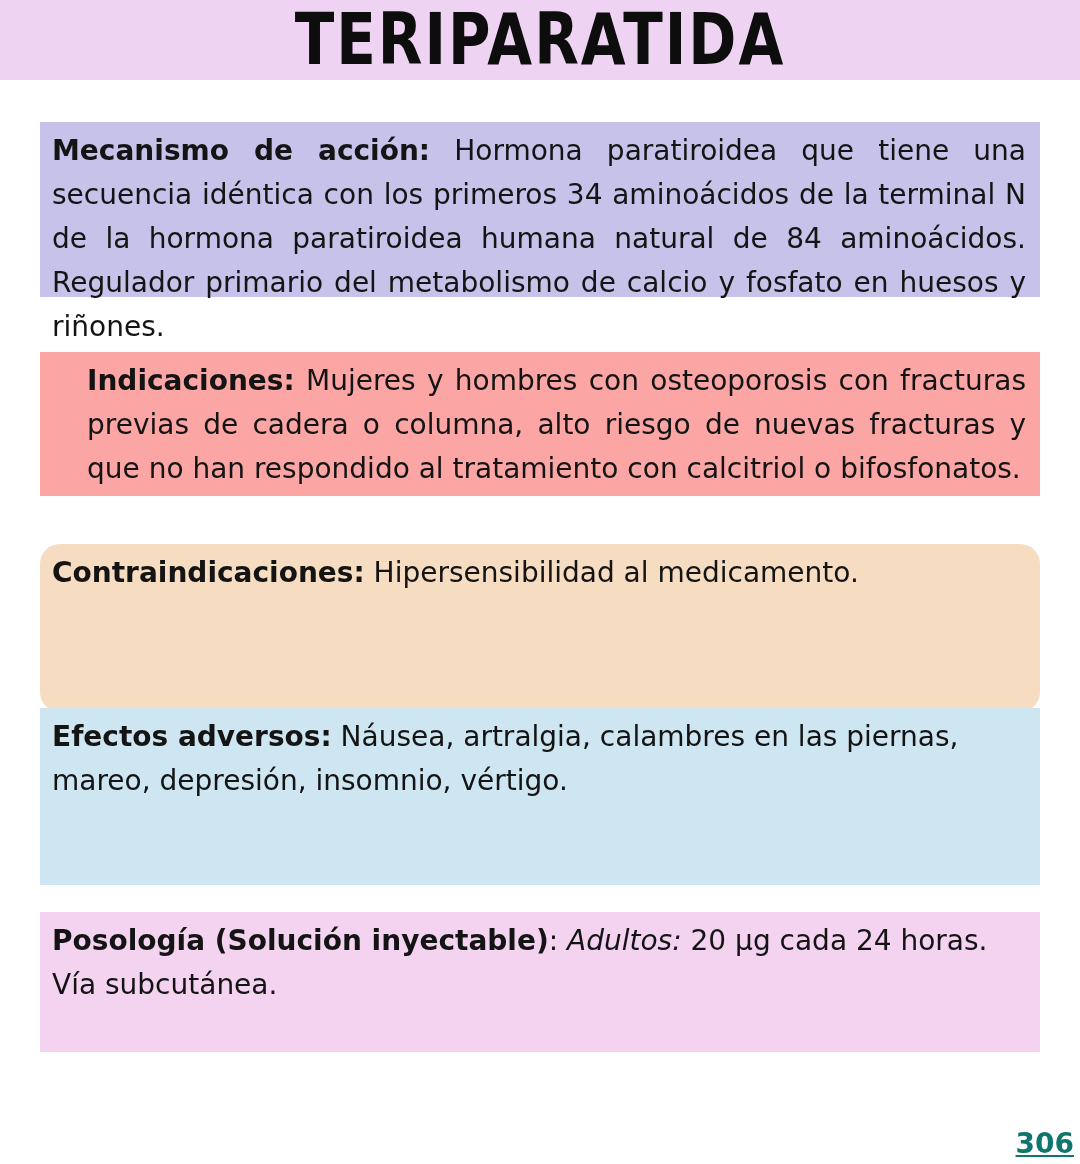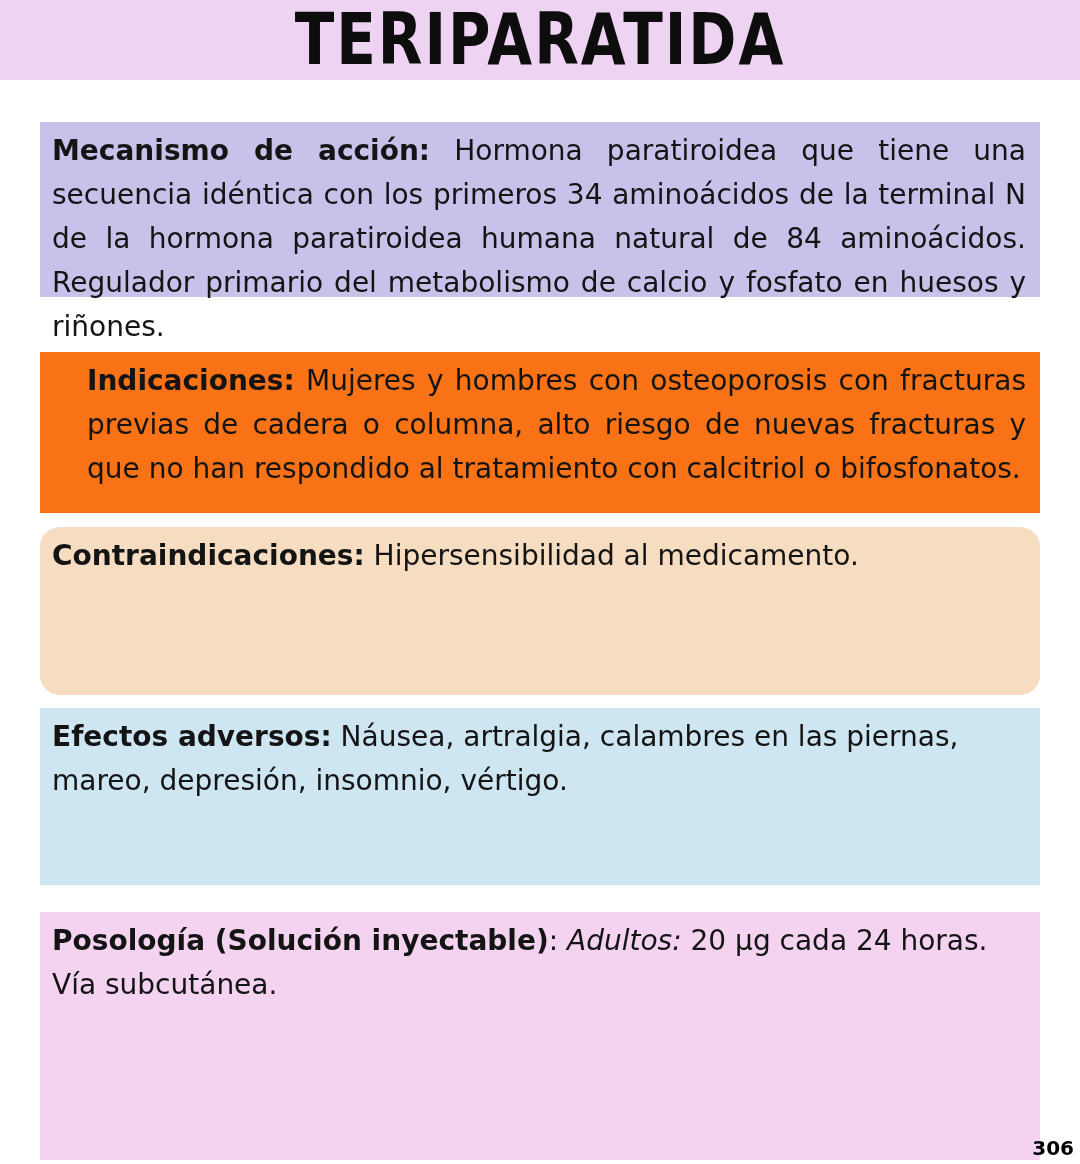--- a/index.html
+++ b/index.html
@@ -45,63 +45,64 @@
     line-height: 44px;
   }
   .block p { text-align: left; }
   .block.justify p { text-align: justify; }
   .lbl { font-weight: bold; }
   .italic { font-style: italic; }
   .page-num {
     position: absolute;
     right: 6px;
     bottom: 4px;
-    font-size: 20px;
+    font-size: 28px;
     font-weight: bold;
-    color: #000000;
+    color: #0f766e;
+    text-decoration: underline;
   }
 </style>
 </head>
 <body>
 
 <div class="card">
 
   <header class="header" style="background-color: rgb(238, 211, 242);">
     <h1 class="title">TERIPARATIDA</h1>
   </header>
 
   <section class="block justify" style="top: 122px; height: 175px; background-color: rgb(199, 194, 234);">
     <p>
       <span class="lbl">Mecanismo de acción:</span>
       <span>Hormona paratiroidea que tiene una secuencia idéntica con los primeros 34 aminoácidos de la terminal N de la hormona paratiroidea humana natural de 84 aminoácidos. Regulador primario del metabolismo de calcio y fosfato en huesos y riñones.</span>
     </p>
   </section>
 
-  <section class="block justify" style="top: 352px; height: 161px; background-color: #f97316; padding-left: 47px;">
+  <section class="block justify" style="top: 352px; height: 144px; background-color: #fca5a5; padding-left: 47px;">
     <p>
       <span class="lbl">Indicaciones:</span>
       <span>Mujeres y hombres con osteoporosis con fracturas previas de cadera o columna, alto riesgo de nuevas fracturas y que no han respondido al tratamiento con calcitriol o bifosfonatos.</span>
     </p>
   </section>
 
-  <section class="block" style="top: 527px; height: 168px; background-color: rgb(246, 220, 193); border-radius: 20px;">
+  <section class="block" style="top: 544px; height: 168px; background-color: rgb(246, 220, 193); border-radius: 20px;">
     <p>
       <span class="lbl">Contraindicaciones:</span>
       <span>Hipersensibilidad al medicamento.</span>
     </p>
   </section>
 
   <section class="block" style="top: 708px; height: 177px; background-color: rgb(206, 230, 242);">
     <p>
       <span class="lbl">Efectos adversos:</span>
       <span>Náusea, artralgia, calambres en las piernas, mareo, depresión, insomnio, vértigo.</span>
     </p>
   </section>
 
-  <section class="block" style="top: 912px; height: 248px; background-color: rgb(243, 211, 239);">
+  <section class="block" style="top: 912px; height: 140px; background-color: rgb(243, 211, 239);">
     <p><span class="lbl">Posología (Solución inyectable)</span><span>: </span><span class="italic">Adultos:</span>
       <span>20 μg cada 24 horas. Vía subcutánea.</span>
     </p>
   </section>
 
   <div class="page-num">306</div>
 
 </div>
 
 </body></html>

